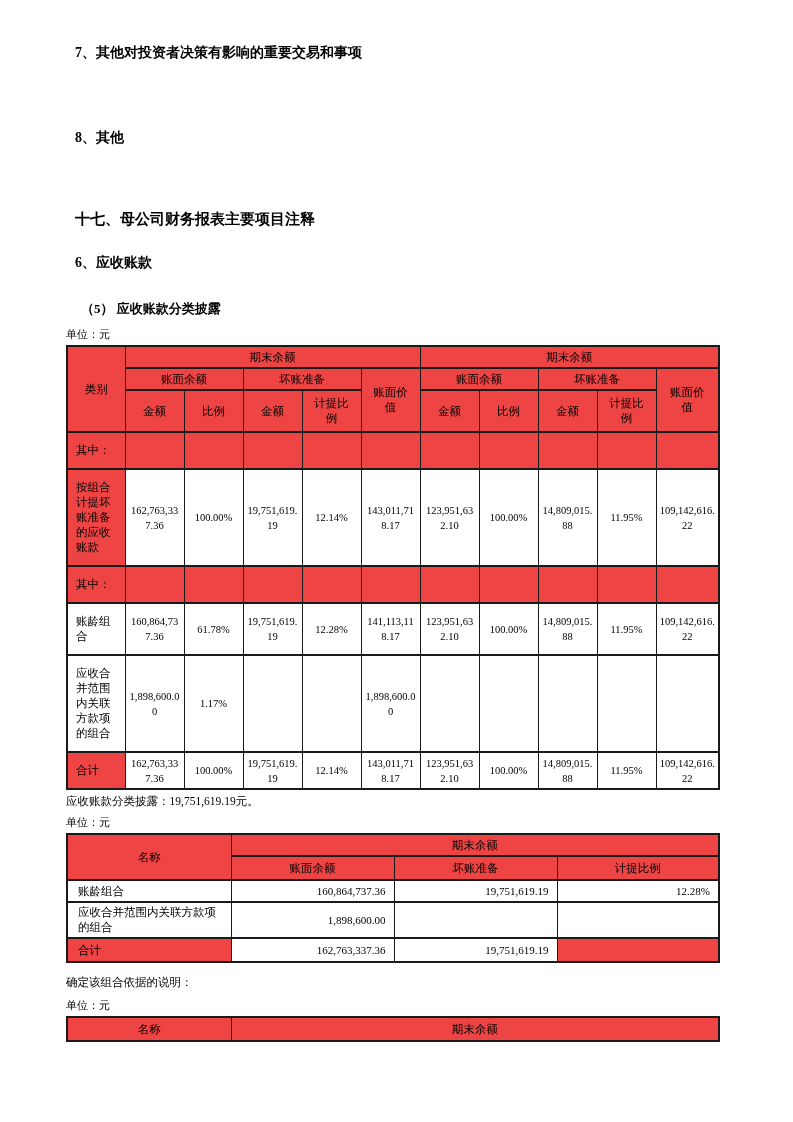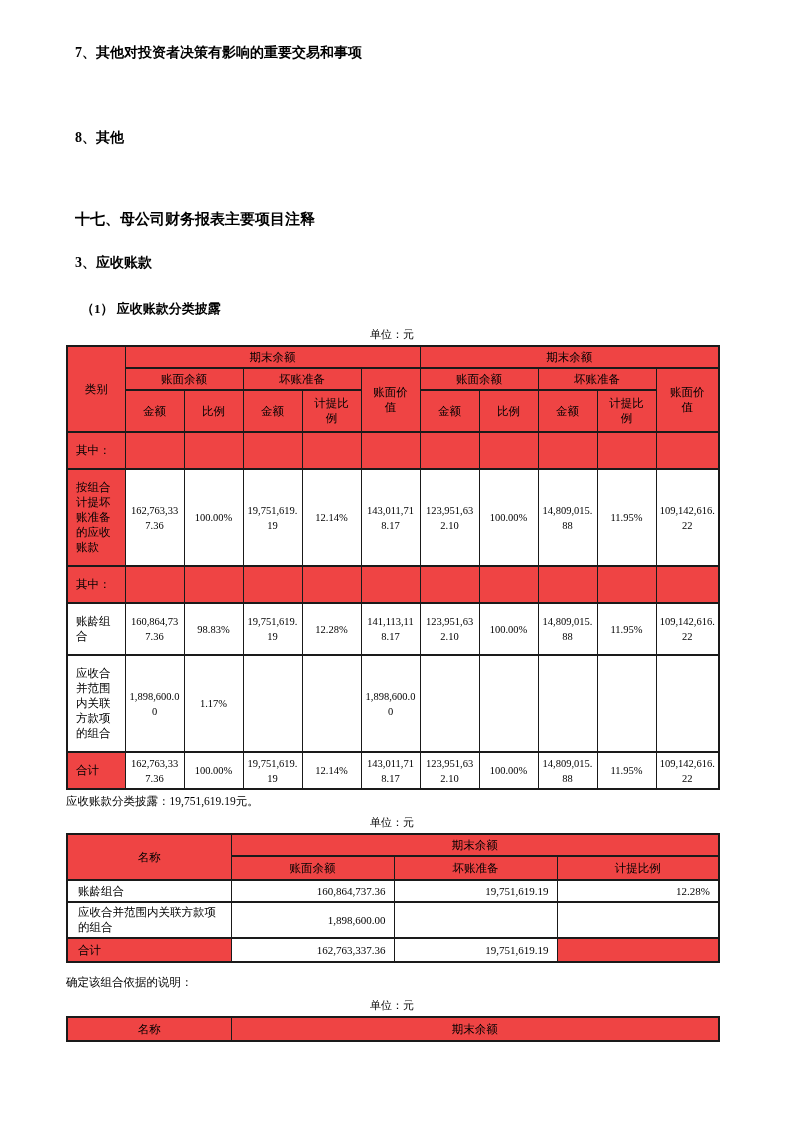--- a/index.html
+++ b/index.html
@@ -14,21 +14,21 @@
   .h-lvl2 { font-weight:bold; font-size:14px; line-height:17px; margin:0; padding-left:9px; }
   .h-lvl1 { font-weight:bold; font-size:15px; line-height:18px; margin:0; padding-left:9px; }
   .h-lvl3 { font-weight:bold; font-size:13px; line-height:16px; margin:0; padding-left:15px; }
 
   .mt-h7  { margin-top:44px; }
   .mt-h8  { margin-top:68px; }
   .mt-h17 { margin-top:64px; }
   .mt-h1  { margin-top:26px; }
   .mt-h11 { margin-top:30px; }
 
-  .unit { text-align:center; font-size:11px; line-height:14px; margin-top:10px; }
+  .unit { text-align:left; font-size:11px; line-height:14px; margin-top:10px; }
   .note { font-size:11.5px; line-height:15px; margin-top:4px; }
   .note-gap { margin-top:12px; }
   .note-gap2 { margin-top:24px; }
 
   table.t {
     border-collapse:collapse; table-layout:fixed; width:652px;
     margin-top:4px;
     border-left:2px solid #1a1a1a; border-right:2px solid #1a1a1a;
   }
   .t th, .t td {
@@ -50,22 +50,22 @@
   tr.h36 { height:36px; } tr.h42 { height:42px; }
 </style>
 </head>
 <body>
 
 <div class="content">
 
   <div class="h-lvl2 mt-h7">7、其他对投资者决策有影响的重要交易和事项</div>
   <div class="h-lvl2 mt-h8">8、其他</div>
   <div class="h-lvl1 mt-h17">十七、母公司财务报表主要项目注释</div>
-  <div class="h-lvl2 mt-h1">3、应收账款</div>
-  <div class="h-lvl3 mt-h11">（1） 应收账款分类披露</div>
+  <div class="h-lvl2 mt-h1">6、应收账款</div>
+  <div class="h-lvl3 mt-h11">（5） 应收账款分类披露</div>
 
   <div class="unit">单位：元</div>
 
   <table class="t">
     <colgroup>
       <col style="width:58px">
         <col style="width:59px">
         <col style="width:59px">
         <col style="width:59px">
       <col style="width:59px">
@@ -137,21 +137,21 @@
         <td class="num g"></td>
         <td class="num g"></td>
         <td class="num g"></td>
         <td class="num g"></td>
         <td class="num g"></td>
         <td class="num g"></td>
       </tr>
       <tr class="h42">
         <td class="lbl">账龄组合</td>
         <td class="num">160,864,737.36</td>
-        <td class="num">98.83%</td>
+        <td class="num">61.78%</td>
         <td class="num">19,751,619.19</td>
         <td class="num">12.28%</td>
         <td class="num">141,113,118.17</td>
         <td class="num">123,951,632.10</td>
         <td class="num">100.00%</td>
         <td class="num">14,809,015.88</td>
         <td class="num">11.95%</td>
         <td class="num">109,142,616.22</td>
       </tr>
       <tr>

